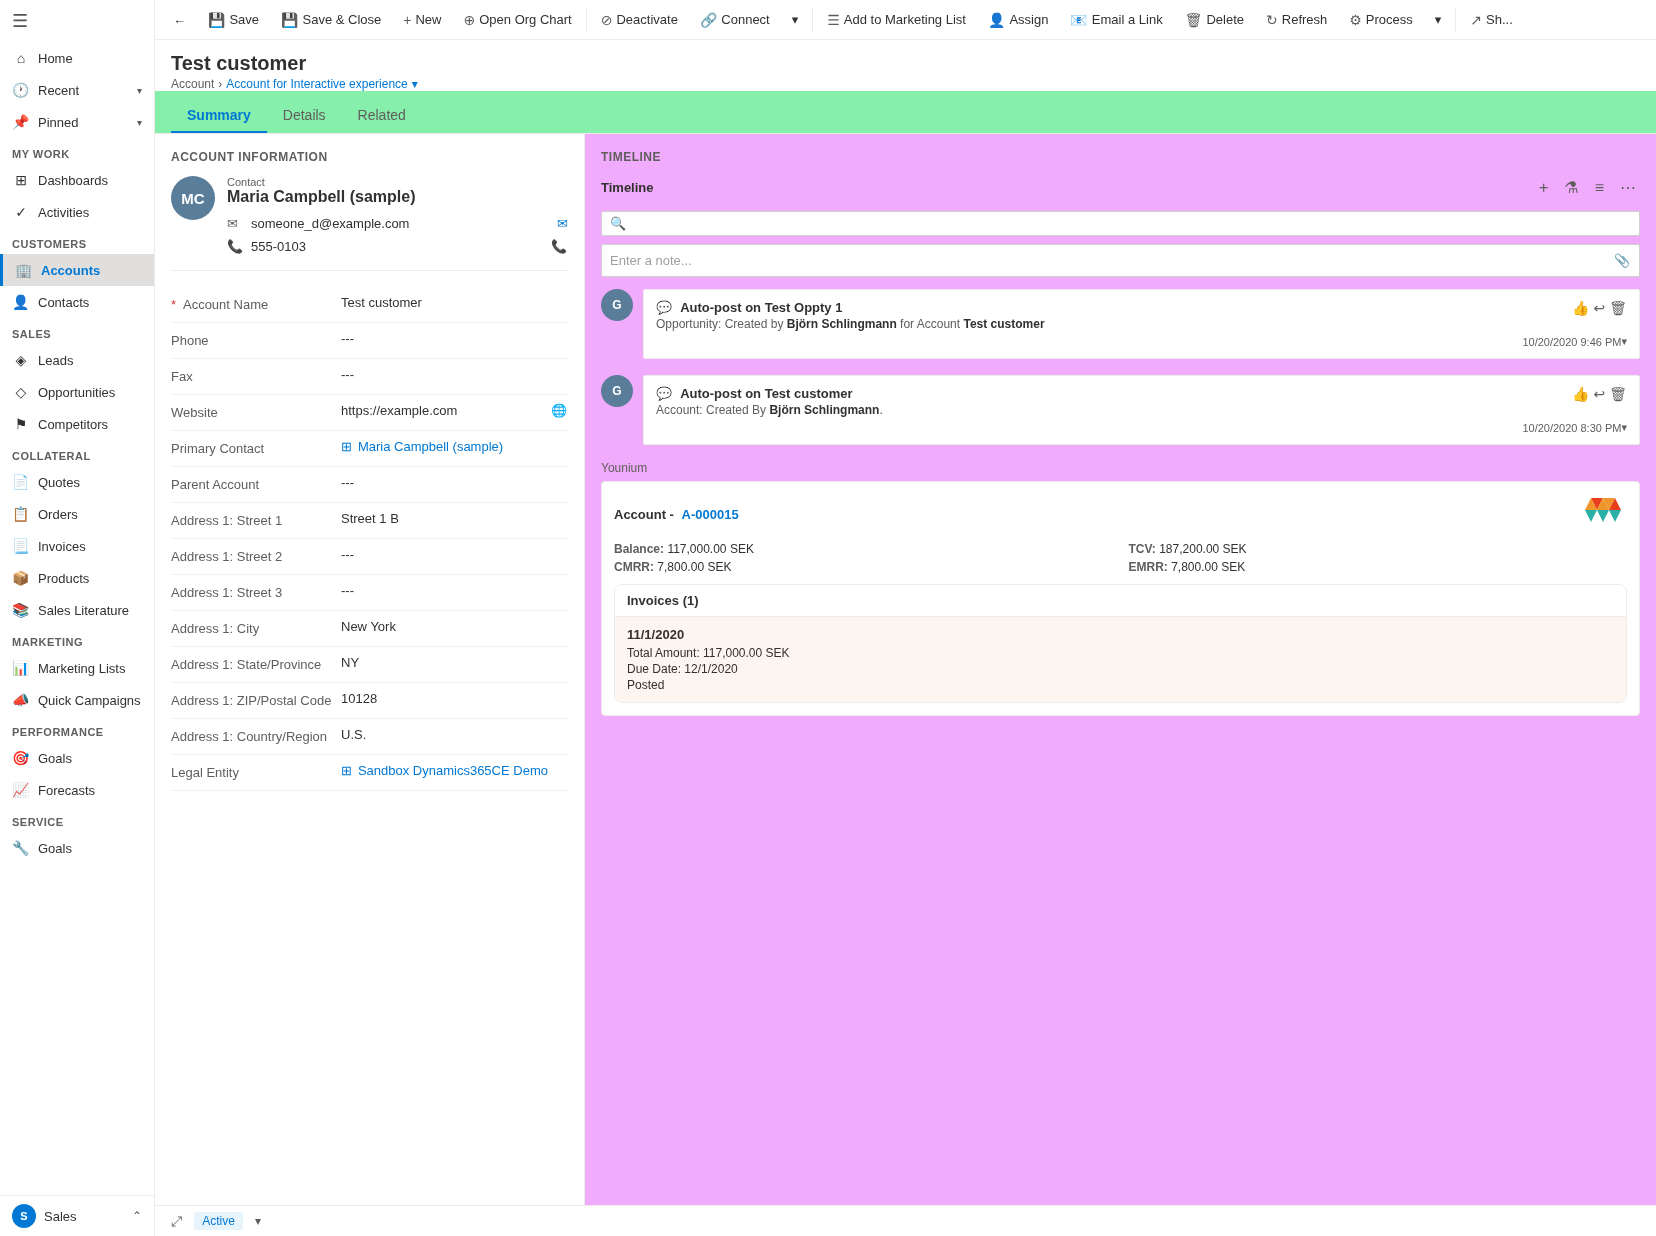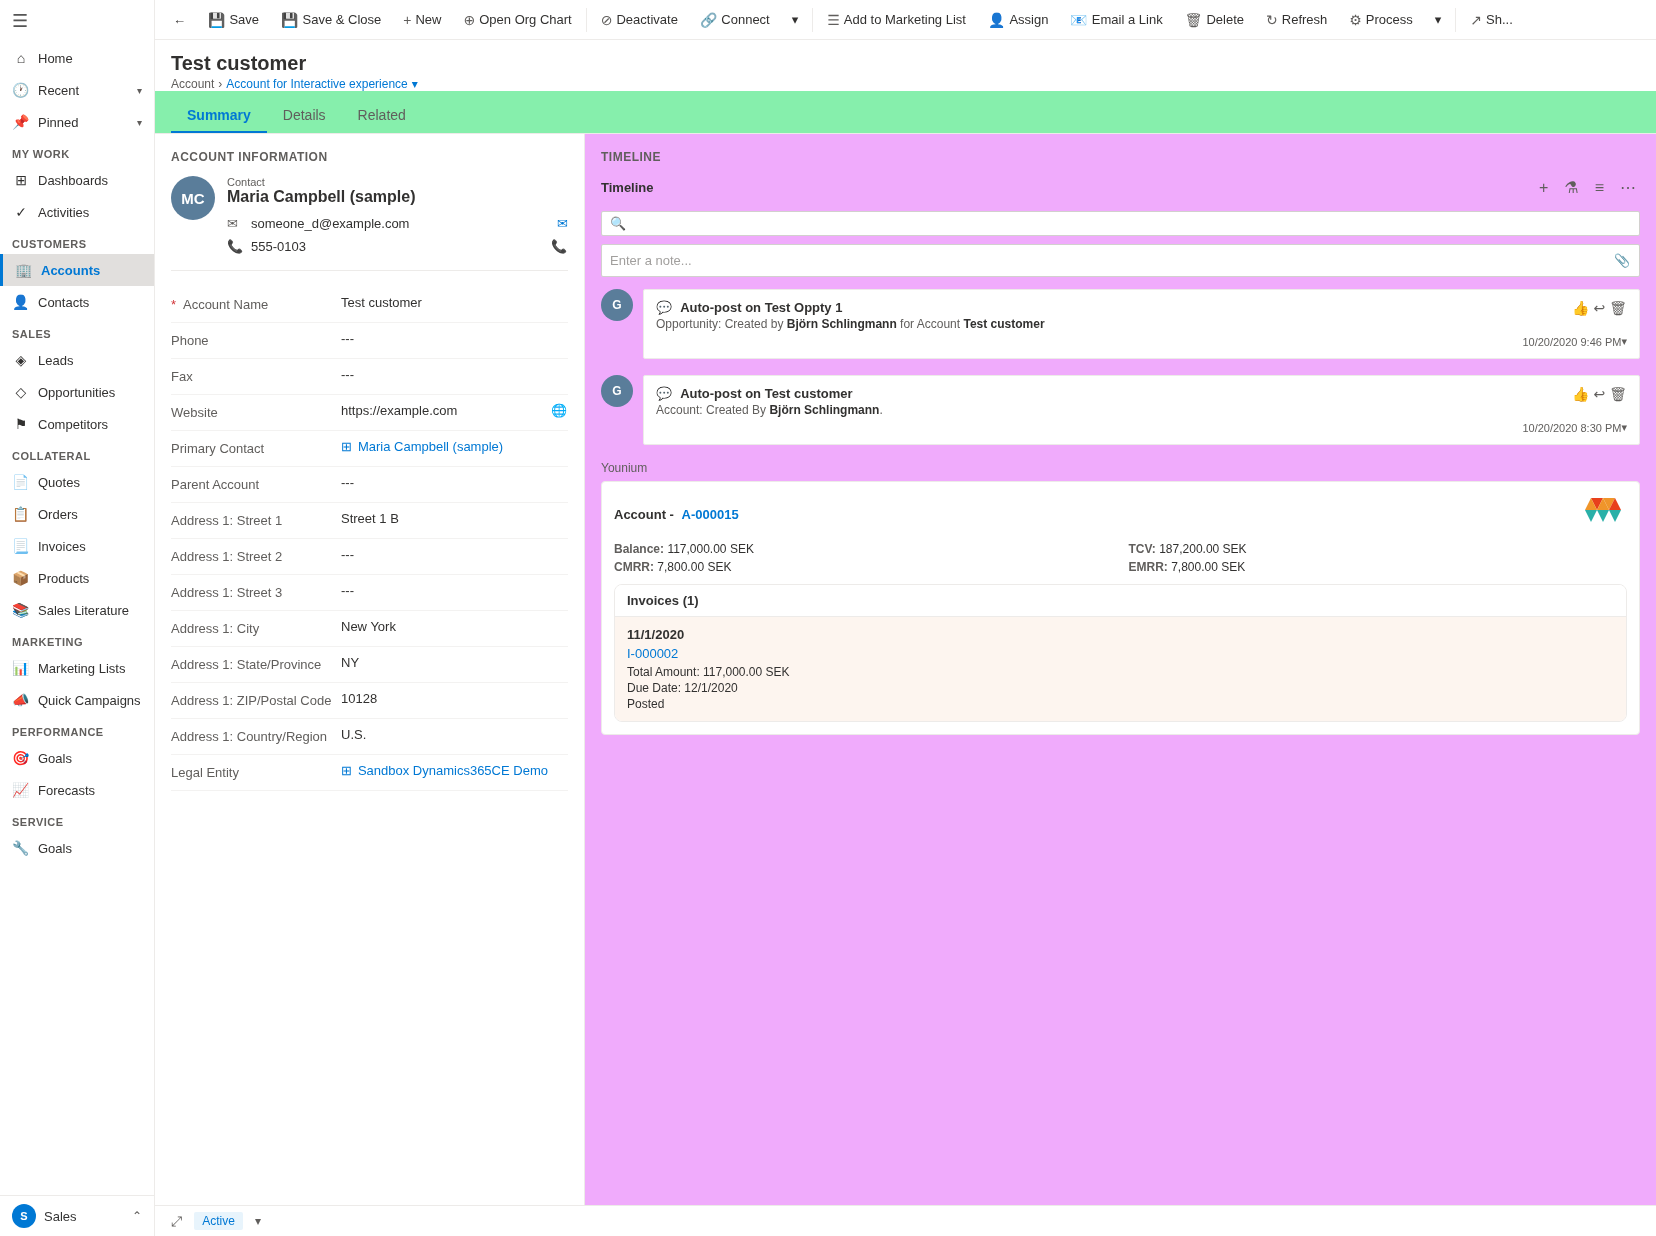--- a/index.html
+++ b/index.html
@@ -525,21 +525,20 @@
             <div class="younium-field">
               <span class="younium-field-label">EMRR:</span>
               <span>7,800.00 SEK</span>
             </div>
           </div>
 
           <div class="invoice-card">
             <div class="invoice-card-header">Invoices (1)</div>
             <div class="invoice-row">
               <div class="invoice-date">11/1/2020</div>
-              <a class="invoice-link">I-000002</a>
               <div class="invoice-detail">Total Amount: 117,000.00 SEK</div>
               <div class="invoice-detail">Due Date: 12/1/2020</div>
               <div class="invoice-status">Posted</div>
             </div>
           </div>
         </div>
       </div>
     </div>
   </div>
 

